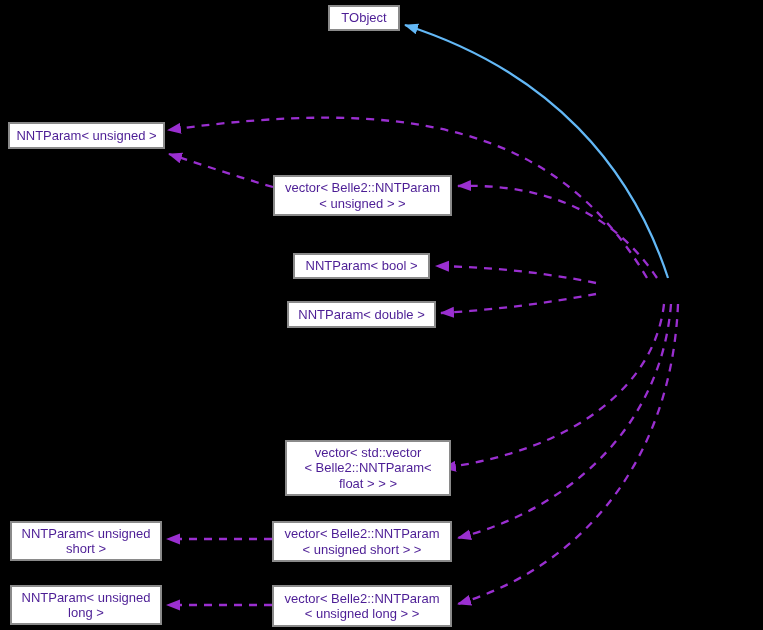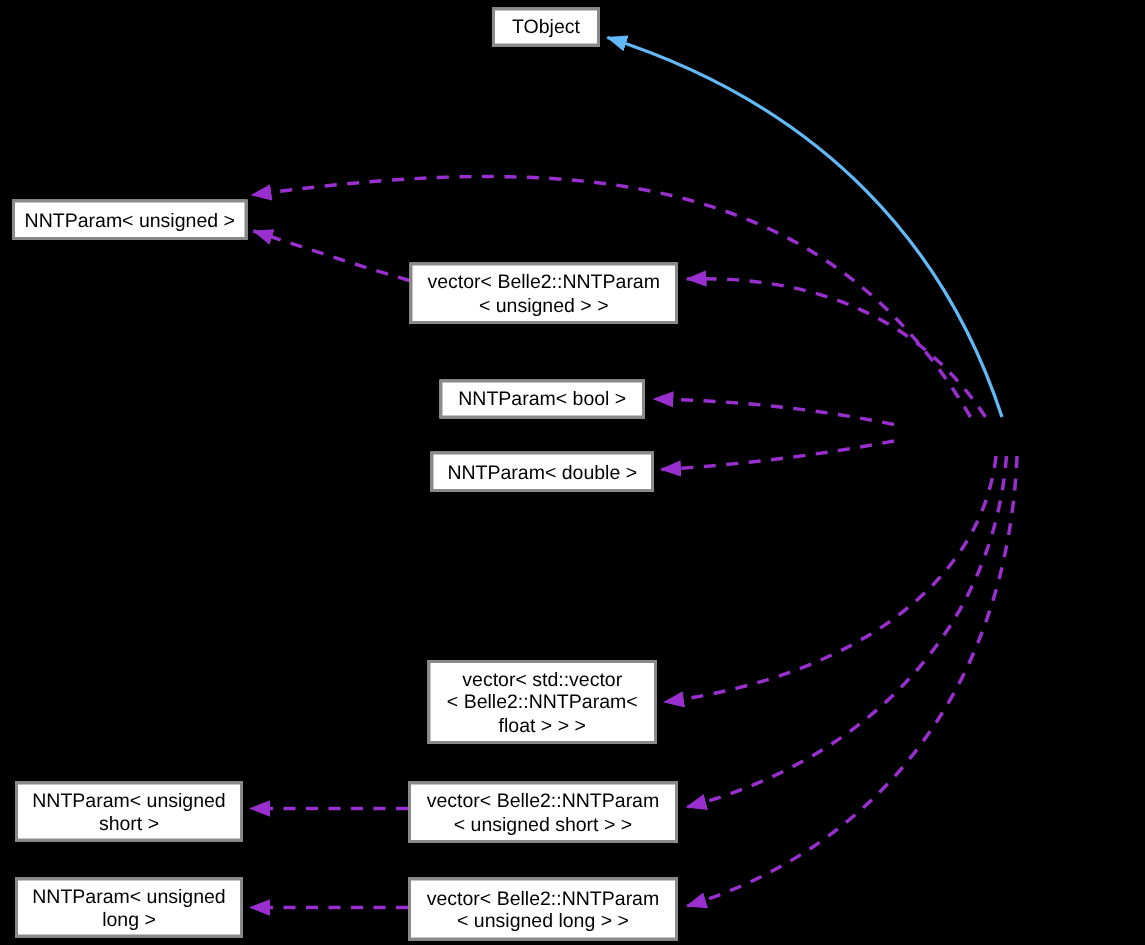--- a/index.html
+++ b/index.html
@@ -10,21 +10,21 @@
     font-family:"Liberation Sans","DejaVu Sans",sans-serif;
     overflow:hidden;
   }
   .edges{position:absolute;left:0;top:0;width:763px;height:630px;}
   .node{
     position:absolute;
     box-sizing:border-box;
     display:flex;align-items:center;justify-content:center;
     background:#ffffff;
     border:2px solid #8a8a8a;
-    color:#000000;
+    color:#4c1d95;
     font-size:13px;
     line-height:1.16;
     text-align:center;
     white-space:pre-line;
     cursor:pointer;
   }
   .node.main{
     background:#b2b2b2;
     border-color:#cdcdcd;
     cursor:default;
@@ -63,31 +63,31 @@
 
     <path d="M273,187 C238,177 203,165 169,154" fill="none" stroke-width="2.3" stroke-dasharray="8,7" marker-end="url(#arrow-usage)" stroke="#9a2fd0"></path>
 
     <path d="M272,539 L167,539" fill="none" stroke-width="2.3" stroke-dasharray="8,7" marker-end="url(#arrow-usage)" stroke="#9a2fd0"></path>
 
     <path d="M272,605 L167,605" fill="none" stroke-width="2.3" stroke-dasharray="8,7" marker-end="url(#arrow-usage)" stroke="#9a2fd0"></path>
   </svg>
 
   <div class="node" style="left:328px;top:5px;width:72px;height:26px;">TObject</div>
 
-  <div class="node" style="left:8px;top:133px;width:157px;height:27px;">NNTParam&lt; unsigned &gt;</div>
+  <div class="node" style="left:8px;top:122px;width:157px;height:27px;">NNTParam&lt; unsigned &gt;</div>
 
   <div class="node" style="left:273px;top:175px;width:179px;height:41px;">vector&lt; Belle2::NNTParam
 &lt; unsigned &gt; &gt;</div>
 
   <div class="node" style="left:293px;top:253px;width:137px;height:26px;">NNTParam&lt; bool &gt;</div>
 
   <div class="node" style="left:287px;top:301px;width:149px;height:27px;">NNTParam&lt; double &gt;</div>
 
 
-  <div class="node" style="left:285px;top:440px;width:153px;height:56px;">vector&lt; std::vector
+  <div class="node" style="left:285px;top:440px;width:166px;height:56px;">vector&lt; std::vector
 &lt; Belle2::NNTParam&lt;
 float &gt; &gt; &gt;</div>
 
   <div class="node" style="left:10px;top:521px;width:152px;height:40px;">NNTParam&lt; unsigned
 short &gt;</div>
 
   <div class="node" style="left:272px;top:521px;width:180px;height:41px;">vector&lt; Belle2::NNTParam
 &lt; unsigned short &gt; &gt;</div>
 
   <div class="node" style="left:10px;top:585px;width:152px;height:40px;">NNTParam&lt; unsigned

